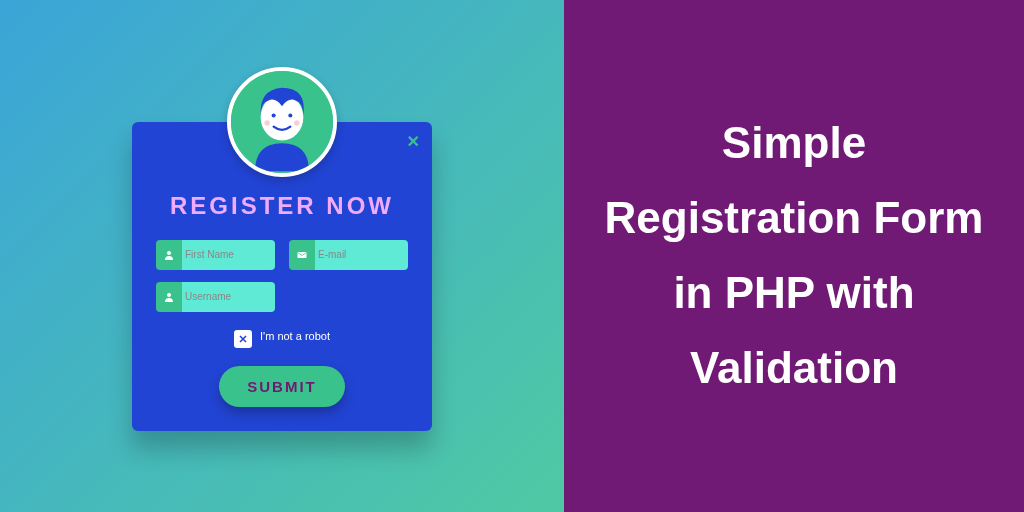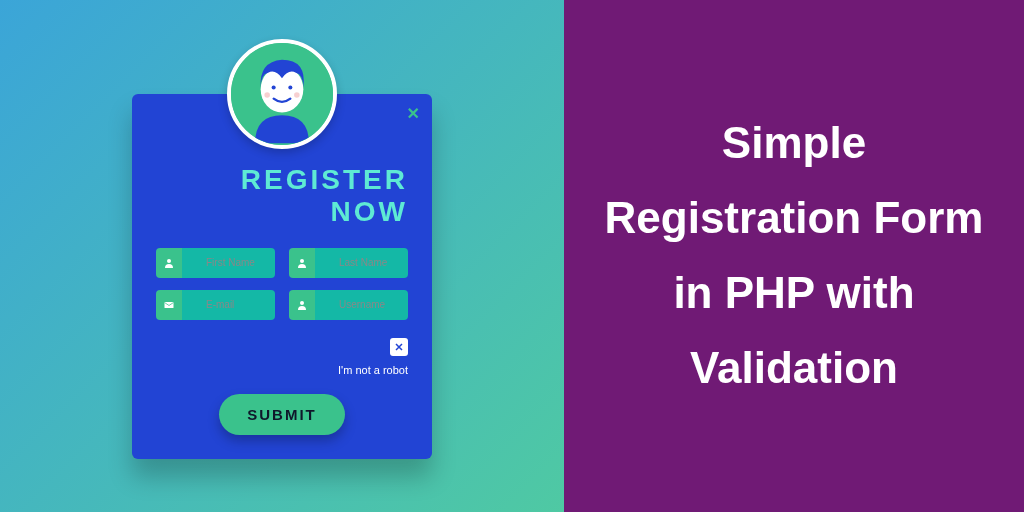--- a/index.html
+++ b/index.html
@@ -61,23 +61,23 @@
     .close-icon {
       position: absolute;
       top: 10px;
       right: 12px;
       color: #3ac28c;
       font-size: 16px;
       cursor: pointer;
       font-weight: bold;
     }
     .form-title {
-      color: #5eead4;
-      text-align: right;
-      font-size: 28px;
+      color: #f0abfc;
+      text-align: center;
+      font-size: 24px;
       letter-spacing: 3px;
       font-weight: 600;
       margin: 10px 0 20px 0;
     }
     .field-grid {
       display: grid;
       grid-template-columns: 1fr 1fr;
       gap: 12px 14px;
       margin-bottom: 18px;
     }
@@ -98,49 +98,48 @@
       flex-shrink: 0;
     }
     .field-icon svg { width: 12px; height: 12px; fill: #ffffff; }
     .field-input {
       flex: 1;
       height: 100%;
       border: none;
       outline: none;
       font-size: 10px;
       color: #333;
-      padding: 0 24px;
-      background: #14b8a6;
+      padding: 0 3px;
+      background: #5eead4;
     }
     .field-input::placeholder { color: #888; }
     .robot-row {
       display: flex;
-      align-items: flex-end;
+      align-items: flex-start;
       justify-content: center;
       gap: 8px;
       margin-bottom: 18px;
-      flex-direction: column;
     }
     .robot-check {
       width: 18px;
       height: 18px;
       background: #ffffff;
       border-radius: 3px;
       display: flex;
       align-items: center;
       justify-content: center;
       cursor: pointer;
     }
     .robot-check svg { width: 12px; height: 12px; stroke: #2244d4; stroke-width: 3; fill: none; }
     .robot-label { color: #ffffff; font-size: 11px; }
     .submit-btn {
       display: block;
       margin: 0 auto;
       background: #3ac28c;
-      color: #0f172a;
+      color: #701a75;
       border: none;
       border-radius: 22px;
       padding: 12px 28px;
       font-size: 15px;
       font-weight: bold;
       letter-spacing: 2px;
       cursor: pointer;
       box-shadow: 0 6px 12px rgba(0,0,0,0.25);
     }
   </style>
@@ -171,29 +170,20 @@
           <svg viewBox="0 0 24 24">
               <circle cx="12" cy="8" r="4"></circle>
               <path d="M4 22 Q4 14 12 14 Q20 14 20 22 Z"></path>
             </svg>
         </div>
         <input class="field-input" placeholder="First Name" style="">
       </div>
       <div class="field">
         <div class="field-icon">
           <svg viewBox="0 0 24 24">
-              <circle cx="12" cy="8" r="4"></circle>
-              <path d="M4 22 Q4 14 12 14 Q20 14 20 22 Z"></path>
-            </svg>
-        </div>
-        <input class="field-input" placeholder="Last Name" style="">
-      </div>
-      <div class="field">
-        <div class="field-icon">
-          <svg viewBox="0 0 24 24">
               <rect x="3" y="6" width="18" height="12" rx="1"></rect>
               <path d="M3 7 L12 13 L21 7" fill="none" stroke="#3ac28c" stroke-width="1.5"></path>
             </svg>
         </div>
         <input class="field-input" placeholder="E-mail" style="">
       </div>
       <div class="field">
         <div class="field-icon">
           <svg viewBox="0 0 24 24">
               <circle cx="12" cy="8" r="4"></circle>

